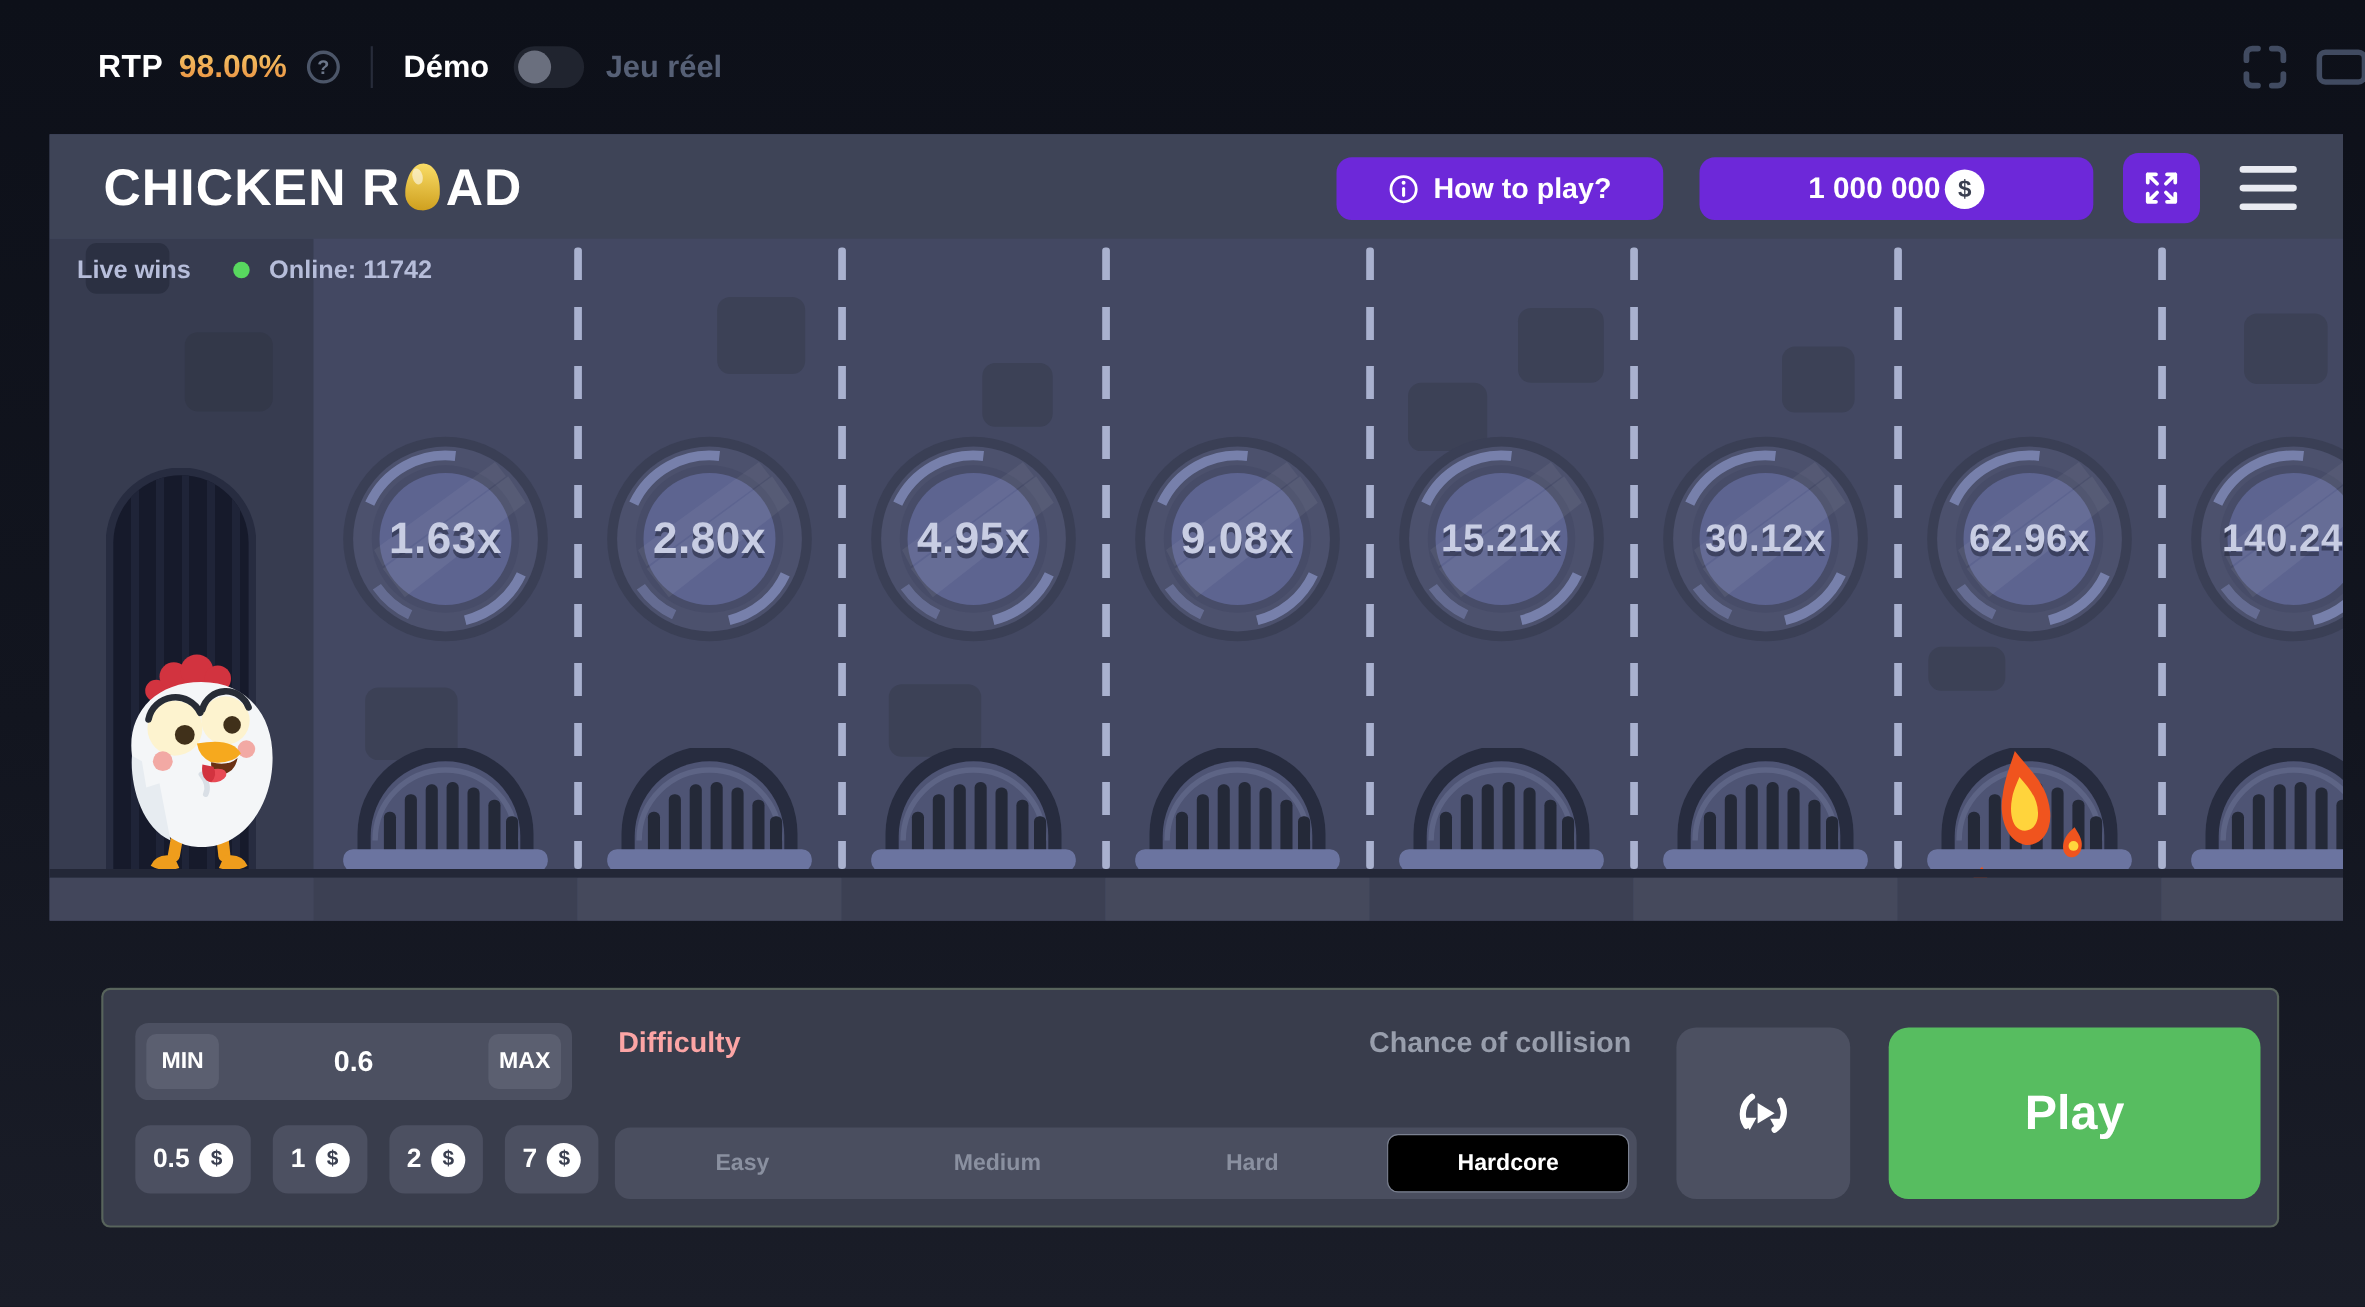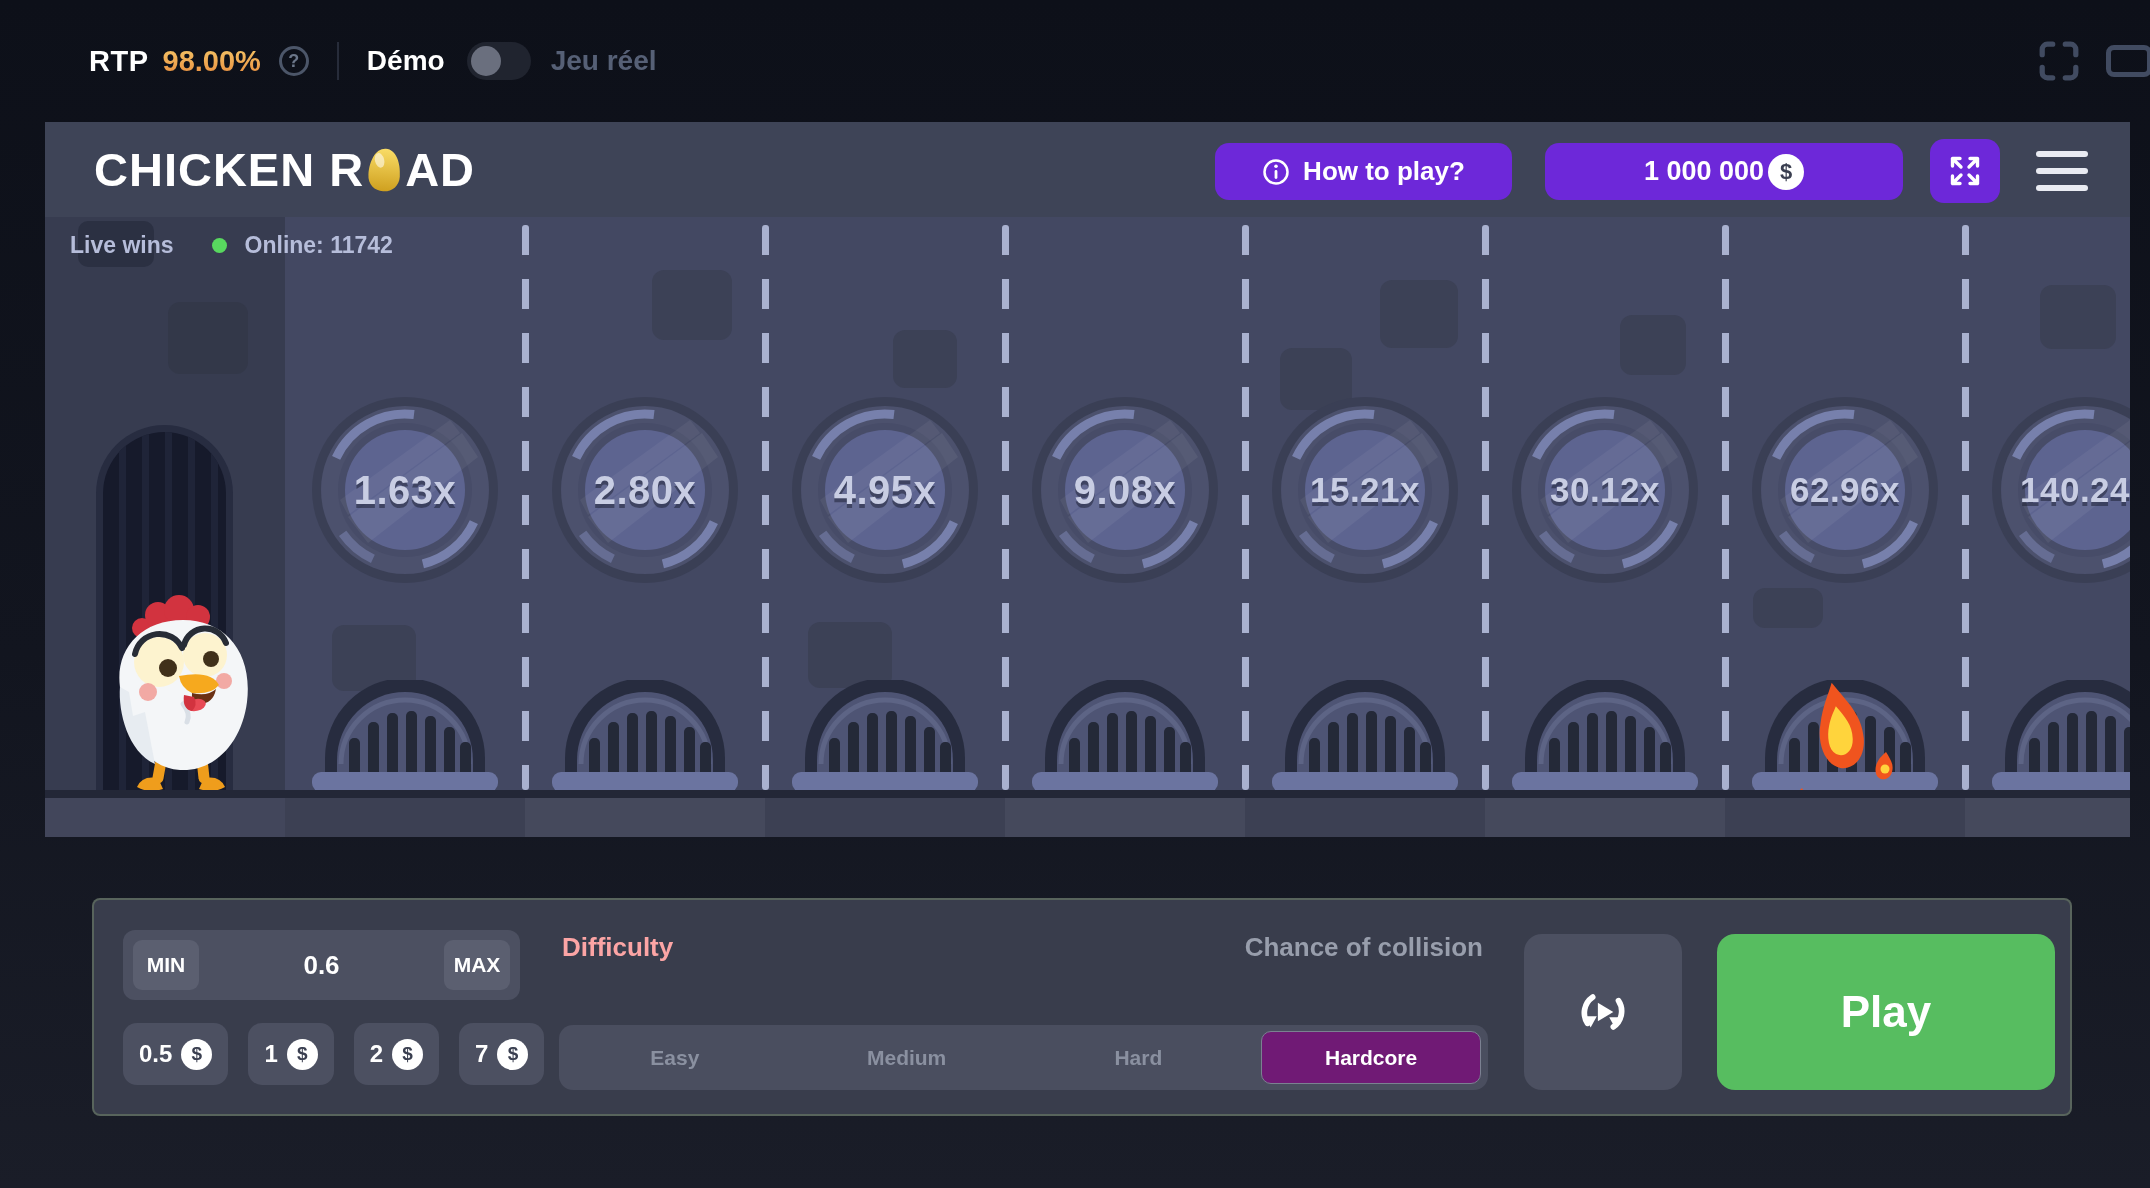--- a/index.html
+++ b/index.html
@@ -87,21 +87,21 @@
   .chips { position:absolute; left:29px; top:123px; display:flex; gap:20px; }
   .chip { height:62px; min-width:80px; padding:0 16px; border-radius:14px; background:#4c5061; border:none;
           display:flex; align-items:center; justify-content:center; gap:9px; cursor:pointer;
           color:#fff; font-size:24px; font-weight:800; font-family:inherit; }
   .diff-label { position:absolute; left:468px; top:32px; color:#fca5a5; font-size:26px; font-weight:700; }
   .chance-label { position:absolute; left:949px; top:32px; width:440px; text-align:right; color:#989eac; font-size:26px; font-weight:700; }
   .segmented { position:absolute; left:465px; top:125px; width:929px; height:65px; border-radius:14px;
                background:#4a4e5f; display:flex; }
   .seg { flex:1; display:flex; align-items:center; justify-content:center; color:#8a90a0;
          font-size:21px; font-weight:800; cursor:pointer; border-radius:10px; margin:6px 7px; }
-  .seg.selected { background:#701a75; color:#ffffff; border:1px solid #7b8191; }
+  .seg.selected { background:#000000; color:#ffffff; border:1px solid #7b8191; }
   .swap-btn { position:absolute; left:1430px; top:34px; width:158px; height:156px; border-radius:18px;
               background:#4c5061; border:none; display:flex; align-items:center; justify-content:center; cursor:pointer; }
   .play-btn { position:absolute; left:1623px; top:34px; width:338px; height:156px; border-radius:18px;
               background:#57bd60; border:none; color:#fff; font-size:44px; font-weight:800;
               font-family:inherit; cursor:pointer; }
 </style>
 </head>
 <body>
 
 <div id="stage">

